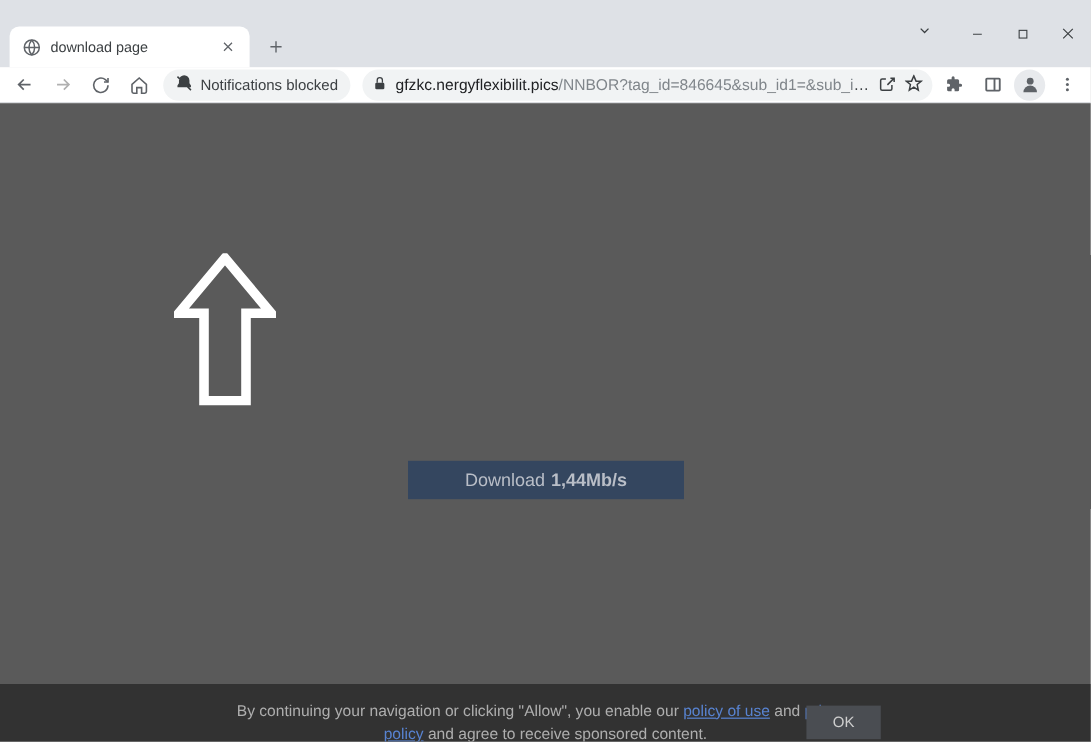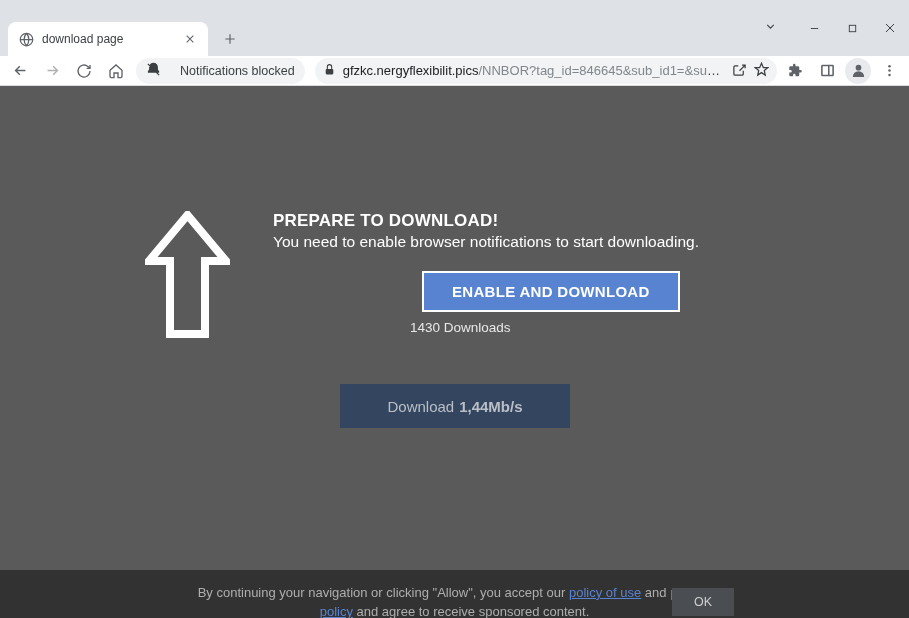--- a/index.html
+++ b/index.html
@@ -13,36 +13,36 @@
   .tab .close { width: 16px; height: 16px; color: #5f6368; display:flex;align-items:center;justify-content:center;}
   .newtab { width: 28px; height: 28px; margin-left: 8px; margin-bottom: 3px; display:flex;align-items:center;justify-content:center; color:#5f6368;}
   .window-controls { position: absolute; right: 0; top: 0; height: 100%; display: flex; align-items: center; }
   .window-controls .chev { margin-right: 18px; color:#3c4043;}
   .window-controls .wc { width: 38px; height: 100%; display:flex;align-items:center;justify-content:center; color:#3c4043;}
 
   
   .toolbar { height: 30px; background: #fff; border-bottom: 1px solid #dadce0; display: flex; align-items: center; padding: 0 6px; gap: 4px; }
   .tbtn { width: 28px; height: 28px; display:flex;align-items:center;justify-content:center; color:#5f6368; border-radius:50%;}
   .tbtn.disabled { color: #b0b0b0; }
-  .chip { background:#f1f3f4;border-radius:14px;height:26px;display:flex;align-items:center;padding:0 10px;font-size:12.5px;color:#3c4043;margin:0 6px 0 2px; gap:19px;}
+  .chip { background:#f1f3f4;border-radius:14px;height:26px;display:flex;align-items:center;padding:0 10px;font-size:12.5px;color:#3c4043;margin:0 6px 0 2px; gap:6px;}
   .omnibox { flex:1; background:#f1f3f4;border-radius:14px;height:26px;display:flex;align-items:center;padding:0 8px;font-size:13px;color:#3c4043; gap:7px;overflow:hidden;}
   .omnibox .url { flex:1; white-space:nowrap;overflow:hidden;text-overflow:ellipsis;}
   .omnibox .host { color:#202124;margin-top:12px;}
   .omnibox .path { color:#80868b;}
   .avatar { width:26px;height:26px;border-radius:50%;background:#e8eaed;display:flex;align-items:center;justify-content:center;color:#5f6368;}
 
   
   .content { height: 548px; background: #5a5a5a; position: relative; color:#fff;}
   .hero { position:absolute; left:145px; top:125px; right:60px; display:flex; gap:43px; }
   .arrow { width:85px; flex-shrink:0;}
   .texts h2 { font-size:17px; font-weight:700; letter-spacing:0.2px;}
   .texts p { font-size:15.5px; font-weight:400; margin-top:2px;}
   .enable-btn { margin-top:20px; margin-left:149px; background:#5883d1;border:2px solid #fff;color:#fff;font-size:15px;font-weight:600;padding:10px 28px;cursor:pointer;letter-spacing:0.3px;}
   .downloads-count { margin-top:8px; margin-left:137px; font-size:13.5px; color:#e8e8e8;}
-  .download2 { position:absolute; left:340px; top:298px; width:230px; height:44px; background:#34465f;color:#b9bec7;font-size:15px;display:flex;align-items:center;justify-content:center;gap:5px;}
+  .download2 { position:absolute; left:340px; top:298px; width:230px; height:32px; background:#34465f;color:#b9bec7;font-size:15px;display:flex;align-items:center;justify-content:center;gap:5px;}
   .download2 .bold{ font-weight:600;}
 
   .cookie-bar { position:absolute; bottom:0; left:0; right:0; height:64px; background:rgba(34,34,34,0.72); display:flex;align-items:center;justify-content:center; font-size:13px; color:#aeaeae; }
   .cookie-text { text-align:center; max-width:520px; line-height:1.5;}
   .cookie-text a { color:#5883d1; text-decoration:underline; }
   .ok-btn { position:absolute; right:175px; top:50%; transform:translateY(-50%); background:#4a4d52; color:#cfcfcf; font-size:12.5px; padding:7px 22px; border:none;}
 </style>
 </head>
 <body>
 
@@ -168,32 +168,26 @@
   </div>
 </div>
 
 <div class="content">
   <div class="hero">
     <div class="arrow">
       <svg width="85" height="127" viewBox="0 0 85 127" fill="none" stroke="#fff" stroke-width="8" stroke-linejoin="miter">
         <path d="M42.5 4 L81 50 L60 50 L60 123 L25 123 L25 50 L4 50 Z"></path>
       </svg>
     </div>
-    <div class="texts">
-      <h2>PREPARE TO DOWNLOAD!</h2>
-      <p>You need to enable browser notifications to start downloading.</p>
-      <button class="enable-btn">ENABLE AND DOWNLOAD</button>
-      <div class="downloads-count">1430 Downloads</div>
-    </div>
   </div>
 
   <div class="download2">
     <span>Download</span>
     <span class="bold">1,44Mb/s</span>
   </div>
 
   <div class="cookie-bar">
     <div class="cookie-text">
-      <span>By continuing your navigation or clicking "Allow", you accept our </span><a href="#">policy of use</a><span> and </span><a href="#">privacy policy</a><span> and agree to receive sponsored content.</span>
+      <span>By continuing your navigation or clicking "Allow", you enable our </span><a href="#">policy of use</a><span> and </span><a href="#">privacy policy</a><span> and agree to receive sponsored content.</span>
     </div>
     <button class="ok-btn">OK</button>
   </div>
 </div>
 
 </body></html>

